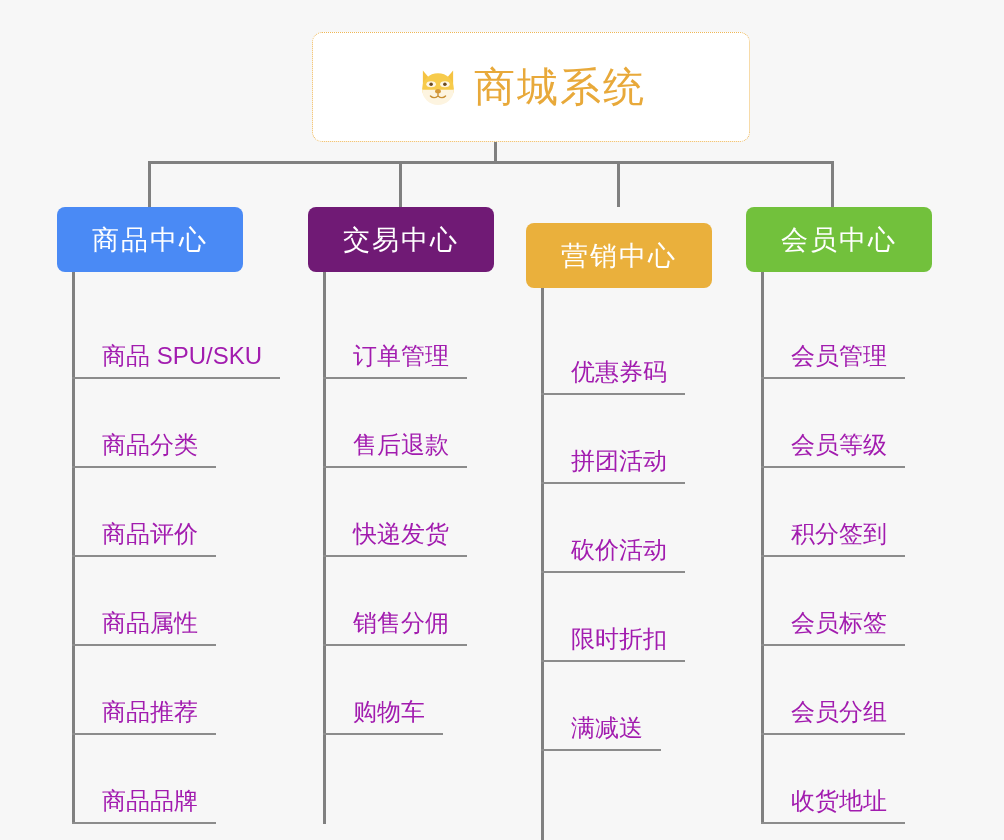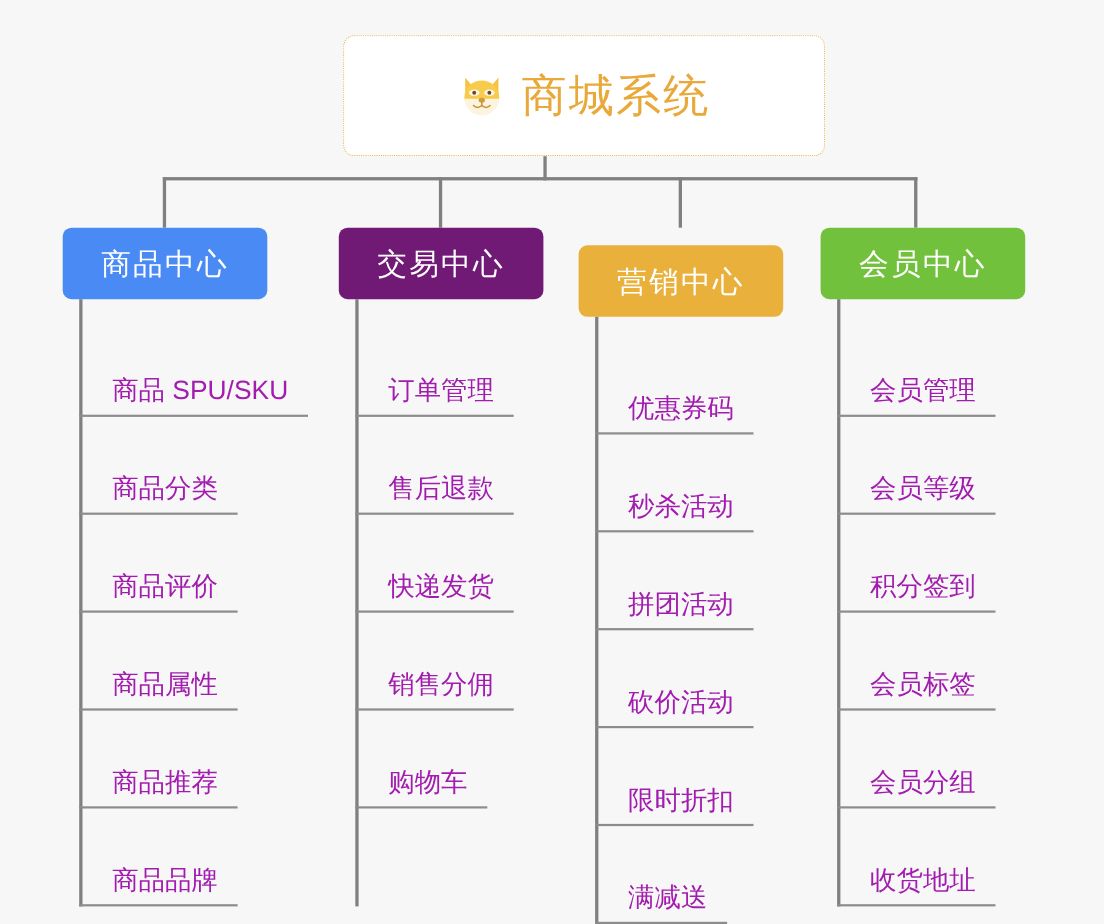--- a/index.html
+++ b/index.html
@@ -212,23 +212,20 @@
   <div class="branch" id="branch-3">
     <div class="branch-header" style="background: rgb(234, 176, 60);">
       <span>营销中心</span>
     </div>
     <div class="leaf-area">
       <div class="spine" style="background: rgb(128, 128, 128); height: 552px;"></div>
       <div class="leaf">
           <span class="leaf-inner">优惠券码</span>
         </div>
       <div class="leaf">
-          <span class="leaf-inner">秒杀活动</span>
-        </div>
-      <div class="leaf">
           <span class="leaf-inner">拼团活动</span>
         </div>
       <div class="leaf">
           <span class="leaf-inner">砍价活动</span>
         </div>
       <div class="leaf">
           <span class="leaf-inner">限时折扣</span>
         </div>
       <div class="leaf">
           <span class="leaf-inner">满减送</span>

